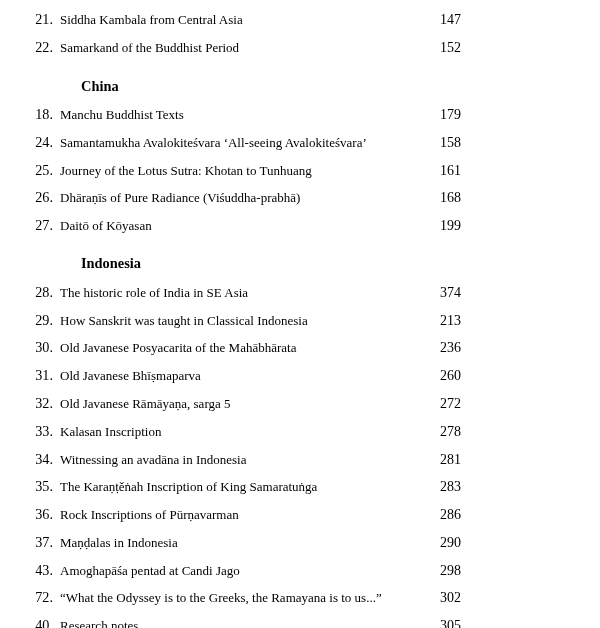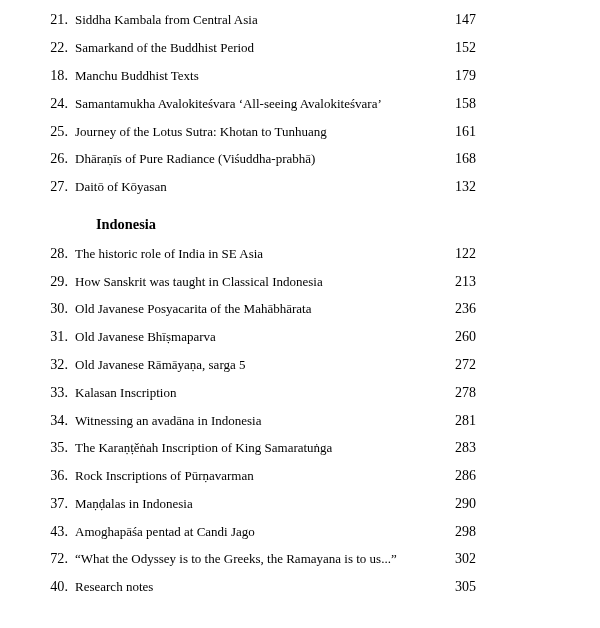--- a/index.html
+++ b/index.html
@@ -13,21 +13,20 @@
     font-family: "Liberation Serif", serif;
     color: #000000;
     overflow: hidden;
   }
   .page {
     position: relative;
     width: 490px;
     height: 628px;
     box-sizing: border-box;
     padding: 6px 28px 0 22px;
-    margin-left: 15px;
   }
   .toc {
     width: 100%;
     border-collapse: collapse;
   }
   .toc tr {
     vertical-align: baseline;
   }
   td.num {
     width: 30px;
@@ -69,20 +68,25 @@
         <tr class="entry">
           <td class="num">21.</td>
           <td class="title">Siddha Kambala from Central Asia</td>
           <td class="page-no">147</td>
         </tr>
         <tr class="entry">
           <td class="num">22.</td>
           <td class="title">Samarkand of the Buddhist Period</td>
           <td class="page-no">152</td>
         </tr>
+        <tr class="section">
+          <td class="num"></td>
+          <td class="title">China</td>
+          <td class="page-no"></td>
+        </tr>
         <tr class="entry">
           <td class="num">18.</td>
           <td class="title">Manchu Buddhist Texts</td>
           <td class="page-no">179</td>
         </tr>
         <tr class="entry">
           <td class="num">24.</td>
           <td class="title">Samantamukha Avalokiteśvara ‘All-seeing Avalokiteśvara’</td>
           <td class="page-no">158</td>
         </tr>
@@ -92,31 +96,31 @@
           <td class="page-no">161</td>
         </tr>
         <tr class="entry">
           <td class="num">26.</td>
           <td class="title">Dhāraṇīs of Pure Radiance (Viśuddha-prabhā)</td>
           <td class="page-no">168</td>
         </tr>
         <tr class="entry">
           <td class="num">27.</td>
           <td class="title">Daitō of Kōyasan</td>
-          <td class="page-no">132</td>
+          <td class="page-no">199</td>
         </tr>
         <tr class="section">
           <td class="num"></td>
           <td class="title">Indonesia</td>
           <td class="page-no"></td>
         </tr>
         <tr class="entry">
           <td class="num">28.</td>
           <td class="title">The historic role of India in SE Asia</td>
-          <td class="page-no">122</td>
+          <td class="page-no">374</td>
         </tr>
         <tr class="entry">
           <td class="num">29.</td>
           <td class="title">How Sanskrit was taught in Classical Indonesia</td>
           <td class="page-no">213</td>
         </tr>
         <tr class="entry">
           <td class="num">30.</td>
           <td class="title">Old Javanese Posyacarita of the Mahābhārata</td>
           <td class="page-no">236</td>

